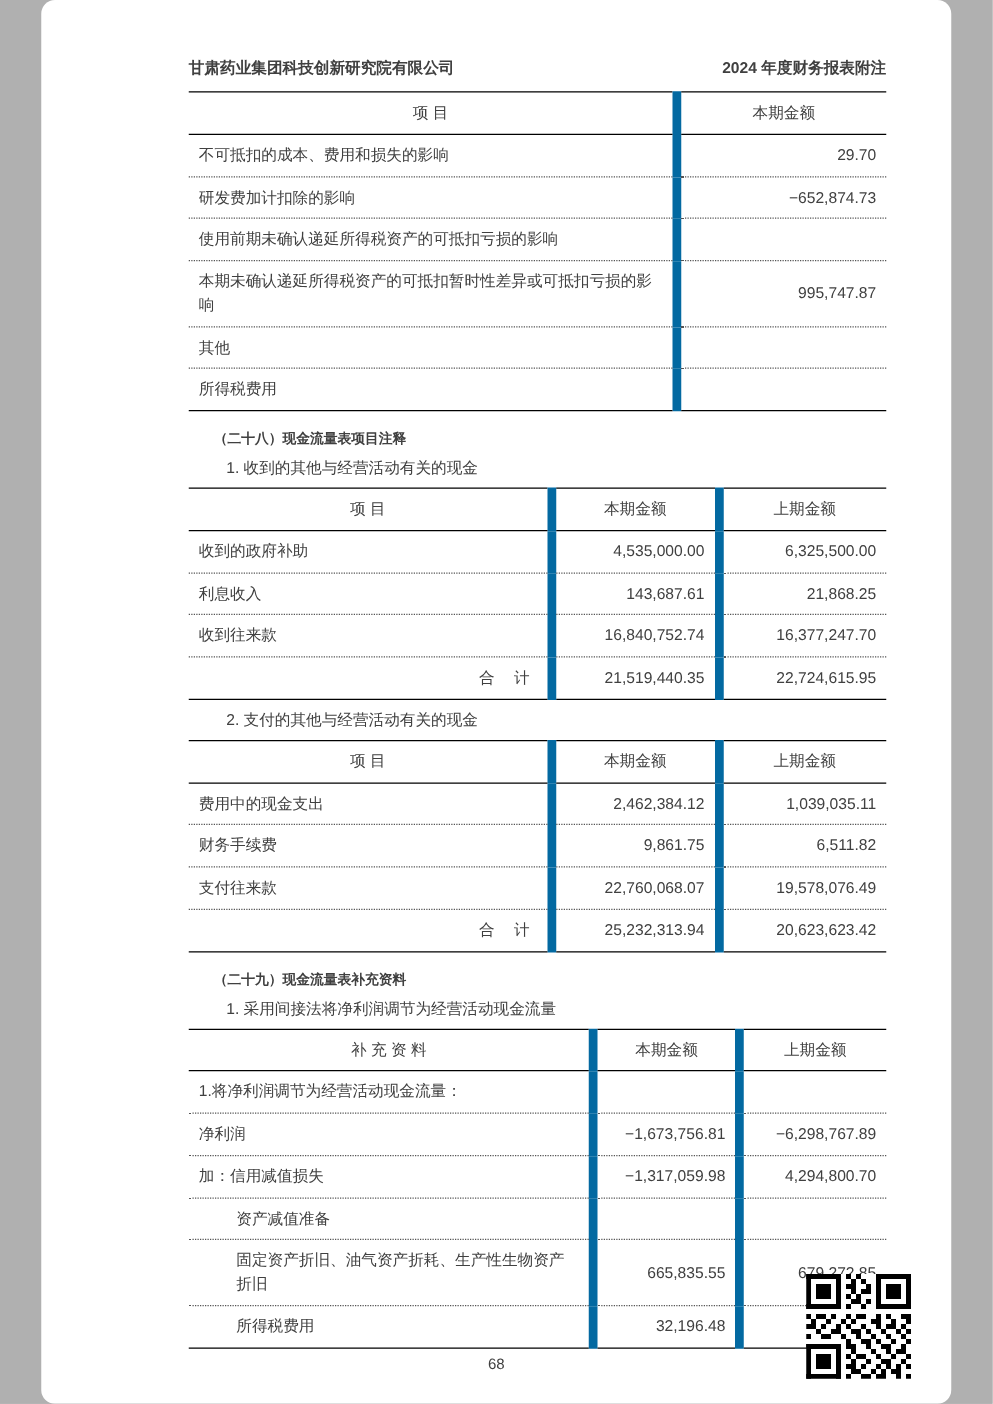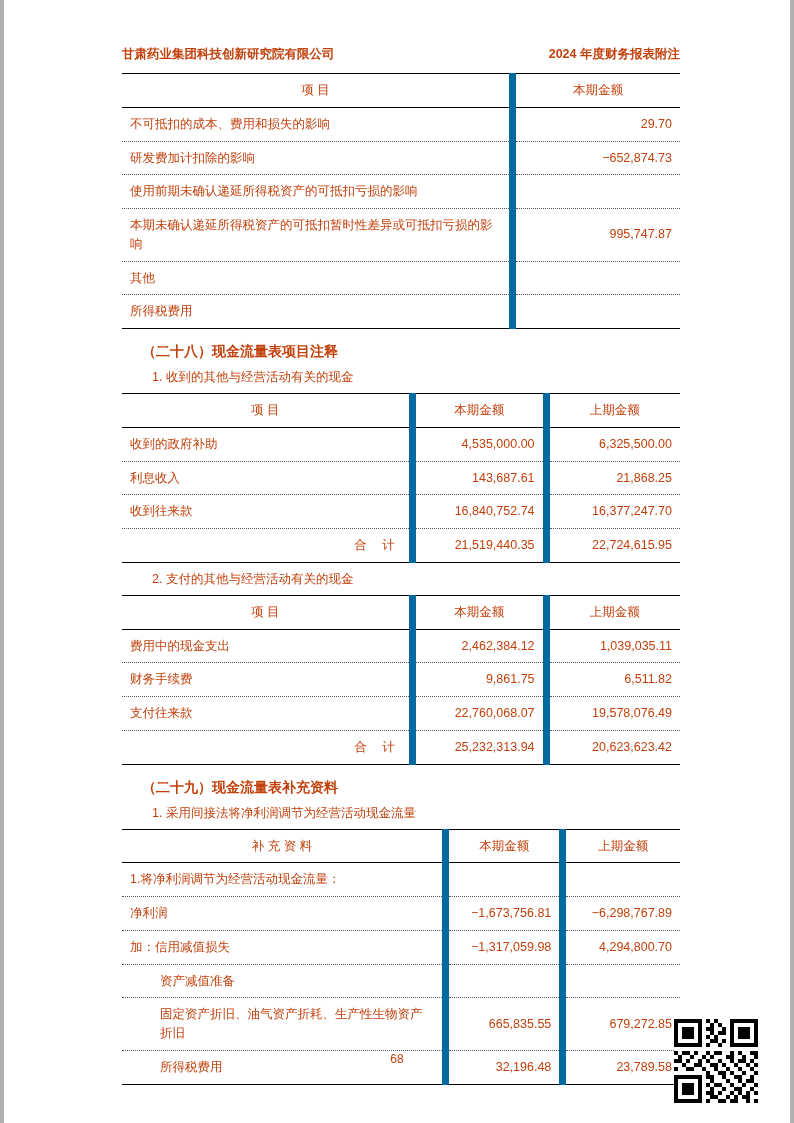--- a/index.html
+++ b/index.html
@@ -1,29 +1,30 @@
 <!DOCTYPE html>
 <html><head>
 <meta charset="utf-8">
 <style>
   html, body {
     margin: 0;
     padding: 0;
     background: #b0b0b0;
   }
   .page {
-    width: 786px;
+    width: 728px;
     height: 1123px;
     background: #ffffff;
     position: relative;
     margin: 0 auto;
     box-sizing: border-box;
     font-family: "Liberation Serif", "DejaVu Serif", serif;
-    color: #c2410c;
+    color: #404040;
     overflow: hidden;
+    border-radius: 11px;
   }
   .content {
     position: absolute;
     left: 118px;
     top: 46px;
     width: 558px;
   }
   .header-row {
     display: flex;
     justify-content: space-between;
@@ -63,36 +64,36 @@
   }
   table.doc tr.head-rule td {
     border-bottom: 1px solid #000;
   }
   .c-item { text-align: left; }
   .c-head { text-align: center; }
   .c-num { text-align: right; padding-right: 10px; }
   .c-total { text-align: right; font-weight: bold; letter-spacing: 6px; }
   .bold { font-weight: bold; }
   .sect-title {
-    font-size: 14px;
+    font-size: 11px;
     font-family: Liberation Serif, serif;
     font-weight: bold;
     margin: 14px 0 8px 20px;
   }
   .sub-title {
     font-size: 12.5px;
     font-family: "Liberation Sans", sans-serif;
     margin: 8px 0 7px 30px;
   }
   .indent2 { padding-left: 38px !important; }
   .pagenum {
     position: absolute;
     left: 0;
     right: 0;
-    top: 1052px;
+    top: 1084px;
     text-align: center;
     font-size: 12px;
     font-family: "Liberation Sans", sans-serif;
   }
   .qr {
     position: absolute;
     right: 32px;
     bottom: 20px;
     width: 84px;
     height: 84px;

